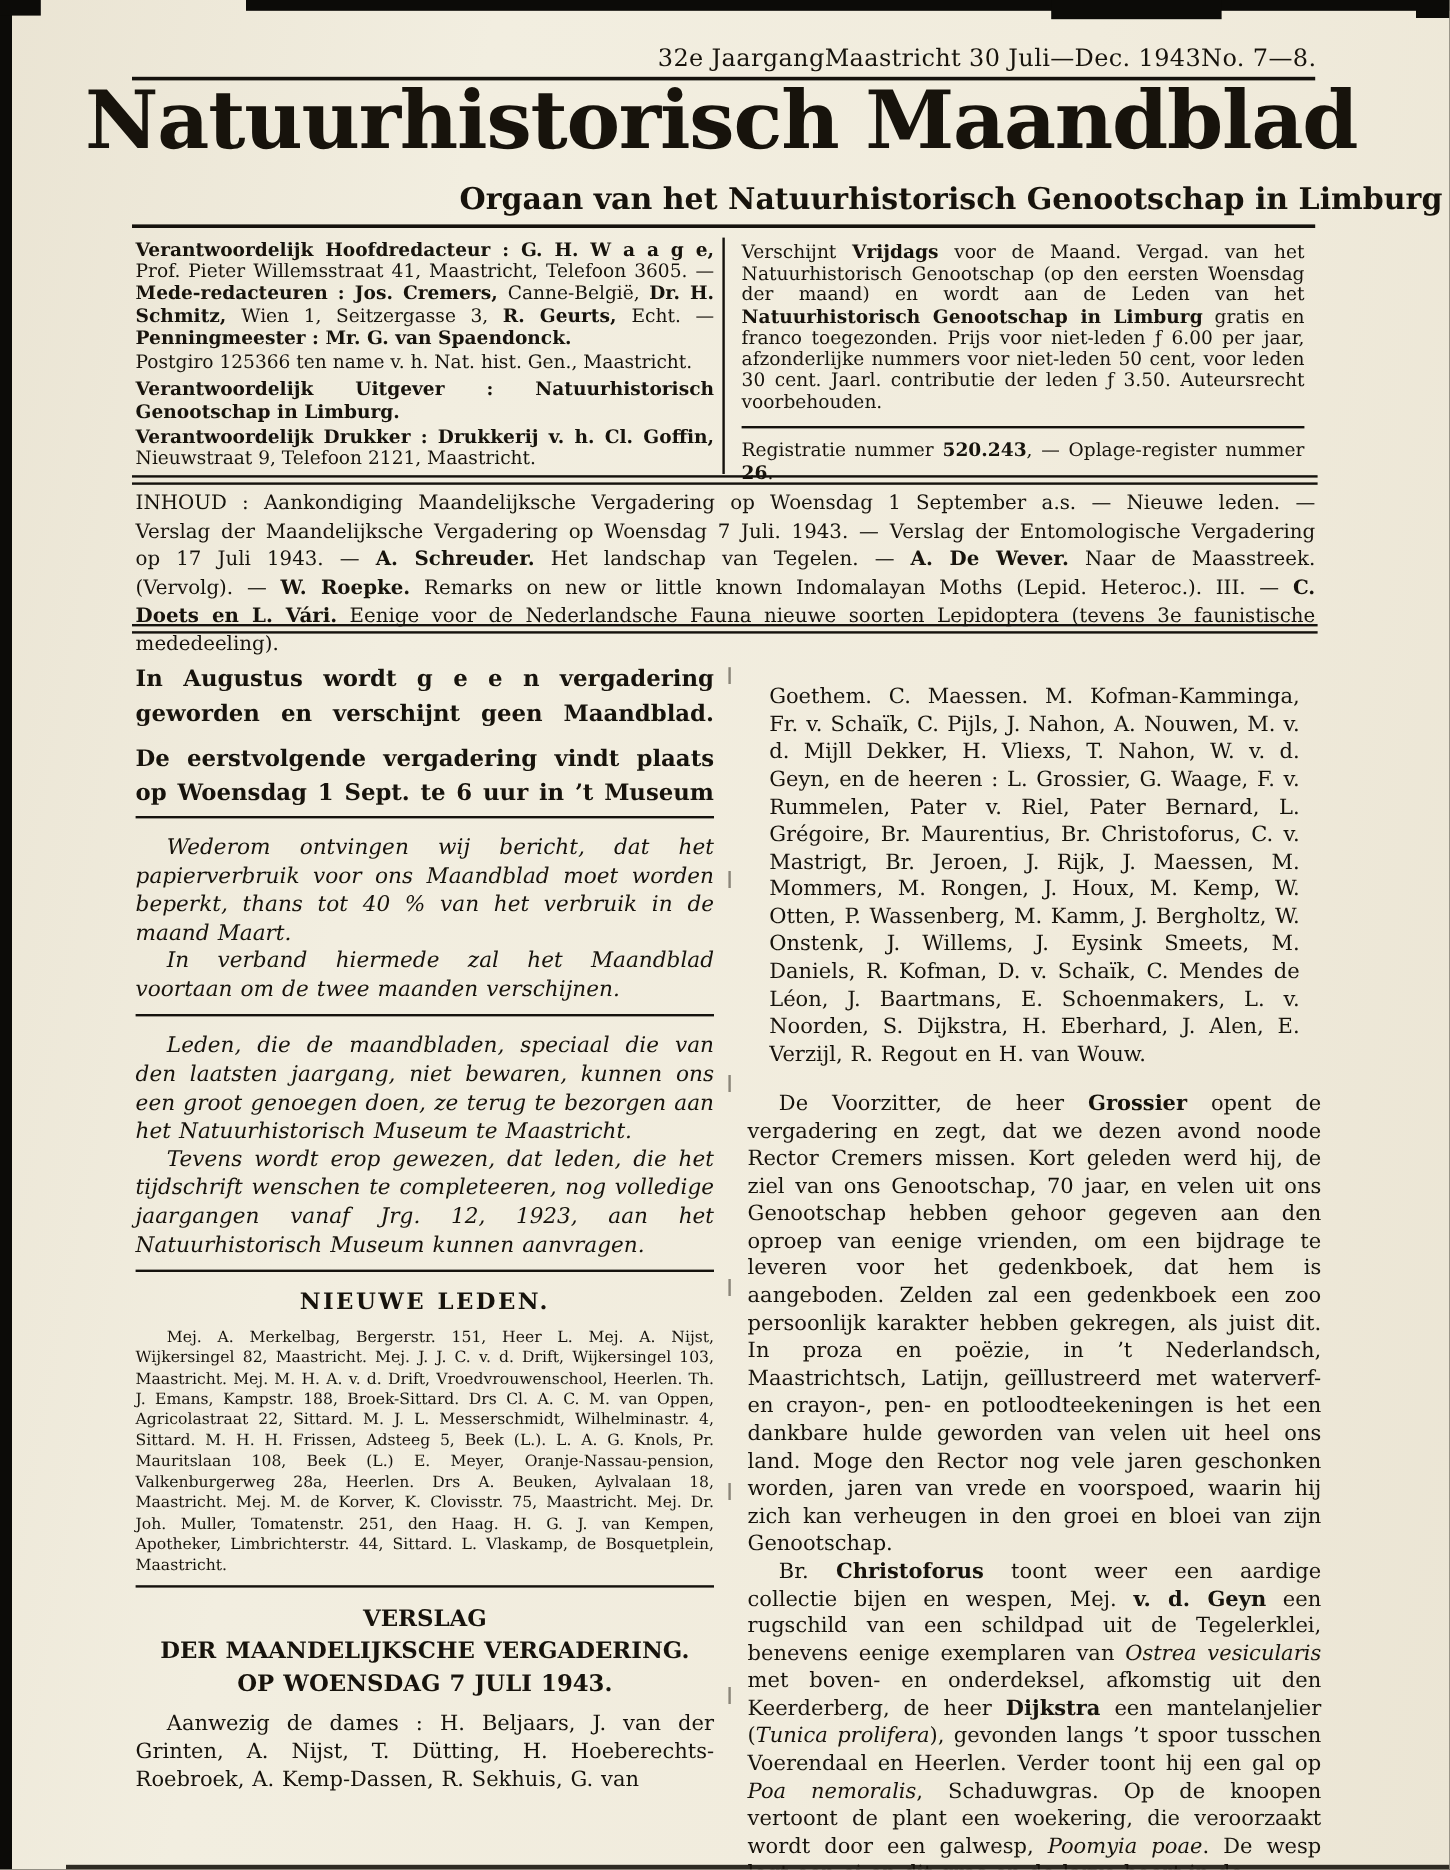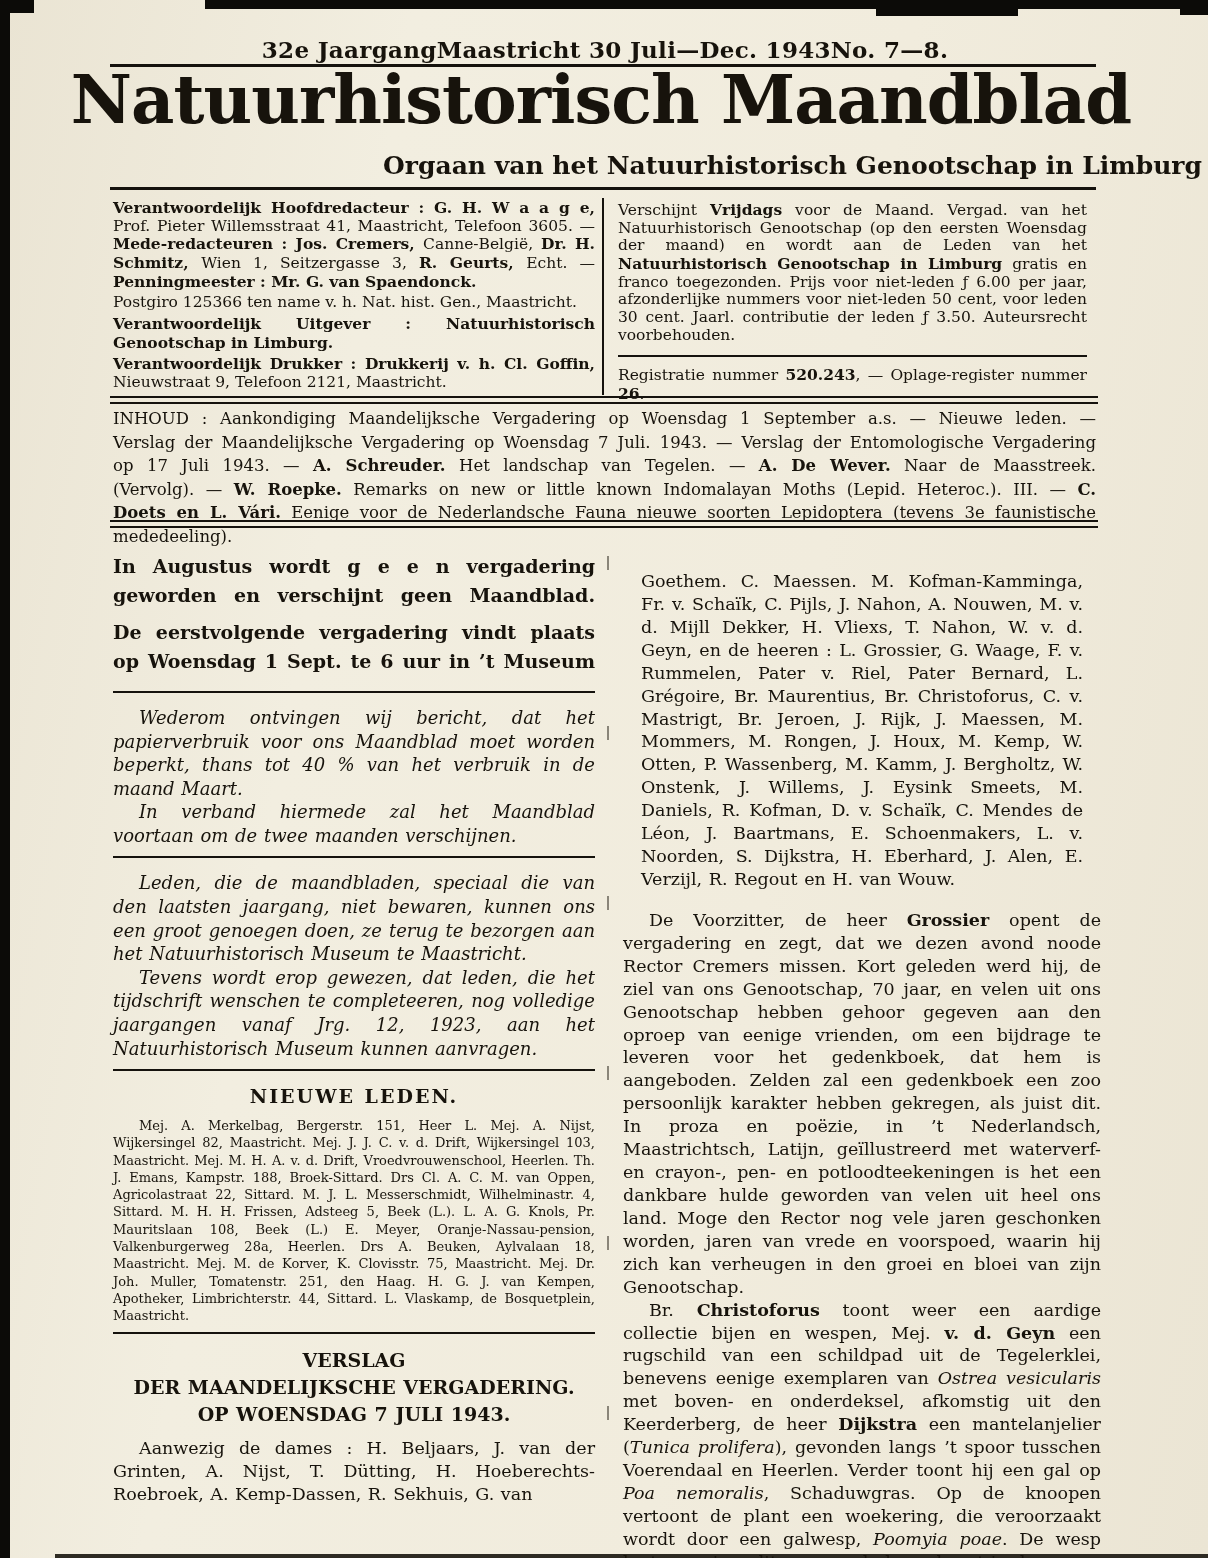--- a/index.html
+++ b/index.html
@@ -13,21 +13,21 @@
     overflow:hidden;
   }
   
   .edge-left{position:absolute;left:0;top:0;width:10px;height:100%;background:#0c0b08;}
   .edge-top{position:absolute;left:205px;right:0;top:0;height:9px;background:#0c0b08;}
   .edge-top-blob1{position:absolute;left:0;top:0;width:34px;height:13px;background:#0c0b08;}
   .edge-top-blob2{position:absolute;left:876px;top:0;width:142px;height:16px;background:#0c0b08;}
   .edge-top-blob3{position:absolute;left:1180px;top:0;width:28px;height:15px;background:#0c0b08;}
   .edge-bottom{position:absolute;left:55px;right:0;bottom:0;height:4px;background:#2e2b23;}
 
-  .header-row{position:absolute;left:113px;right:111px;top:36px;display:flex;justify-content:center;align-items:baseline;font-weight:700;font-size:23px;letter-spacing:.3px;}
+  .header-row{position:absolute;left:113px;right:111px;top:36px;display:flex;justify-content:flex-end;align-items:baseline;font-weight:400;font-size:20px;letter-spacing:.3px;}
   .rule{background:#15120d;}
   .rule-a{position:absolute;left:110px;right:112px;top:64px;height:3px;}
   .masthead-title{position:absolute;left:0;right:6px;top:60px;text-align:center;font-size:67px;font-weight:700;white-space:nowrap;letter-spacing:-1px;}
   .masthead-subtitle{position:absolute;left:0;right:6px;top:151px;text-align:right;font-size:25px;font-weight:700;}
   .rule-b{position:absolute;left:110px;right:112px;top:187px;height:3px;}
 
   .mast{font-size:15.5px;line-height:1.14;text-align:justify;}
   .mast p{margin:0 0 3px 0;}
   .mast-left{position:absolute;left:113px;top:199px;width:482px;}
   .mast-divider{position:absolute;left:602px;top:198px;width:2px;height:197px;background:#15120d;}
@@ -38,21 +38,21 @@
   .dr-1{top:396px;} .dr-2{top:520px;}
   .inhoud{position:absolute;left:113px;right:112px;top:407px;font-size:16.5px;line-height:1.43;text-align:justify;word-spacing:3.5px;}
 
   .col{font-size:17.5px;line-height:1.31;text-align:justify;word-spacing:1px;}
   .col-left{position:absolute;left:113px;top:552px;width:482px;}
   .col-right{position:absolute;left:623px;top:552px;width:478px;}
   .col-divider{position:absolute;left:607px;top:556px;width:2px;height:930px;
     background:repeating-linear-gradient(to bottom,rgba(35,30,20,.5) 0 14px,transparent 14px 170px);}
 
   .announce{font-weight:700;font-size:19px;line-height:1.5;text-align:justify;text-align-last:justify;word-spacing:2px;margin:0 0 9px 0;}
-  .a2{margin-bottom:16px;}
+  .a2{margin-bottom:5px;}
   .lrule{height:2px;background:#15120d;margin:5px 0 13px 0;}
   .ital{font-style:italic;font-size:18px;margin:0;text-indent:26px;}
   .gap-b{margin-bottom:9px;}
   .h-leden{text-align:center;font-weight:700;font-size:19px;letter-spacing:2px;margin:2px 0 8px 0;text-align-last:center;}
   .members{font-size:13px;line-height:1.33;margin:0 0 8px 0;text-indent:26px;}
   .h-verslag{text-align:center;text-align-last:center;font-weight:700;font-size:19px;line-height:1.42;margin:5px 0 9px 0;}
   .h-verslag div{text-align:center;}
   .pind{margin:0;text-indent:26px;}
   .p0{margin:18px;}
   .b{font-weight:700;}

